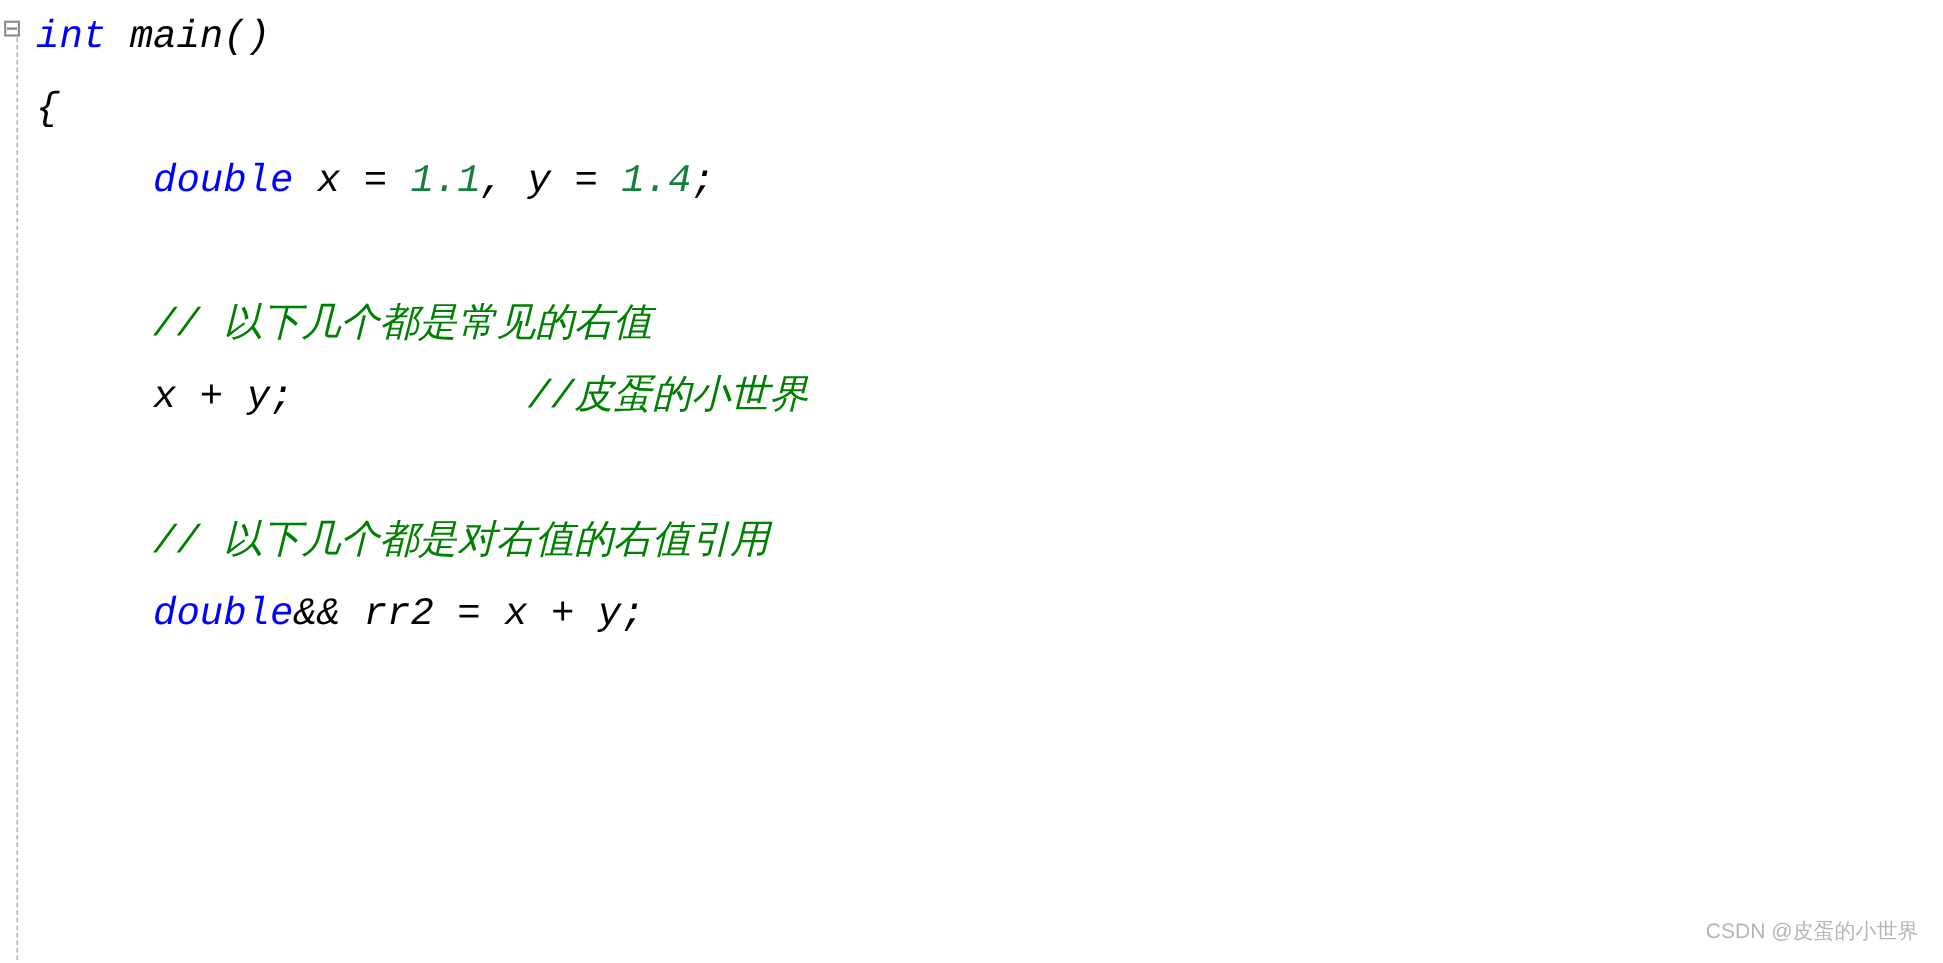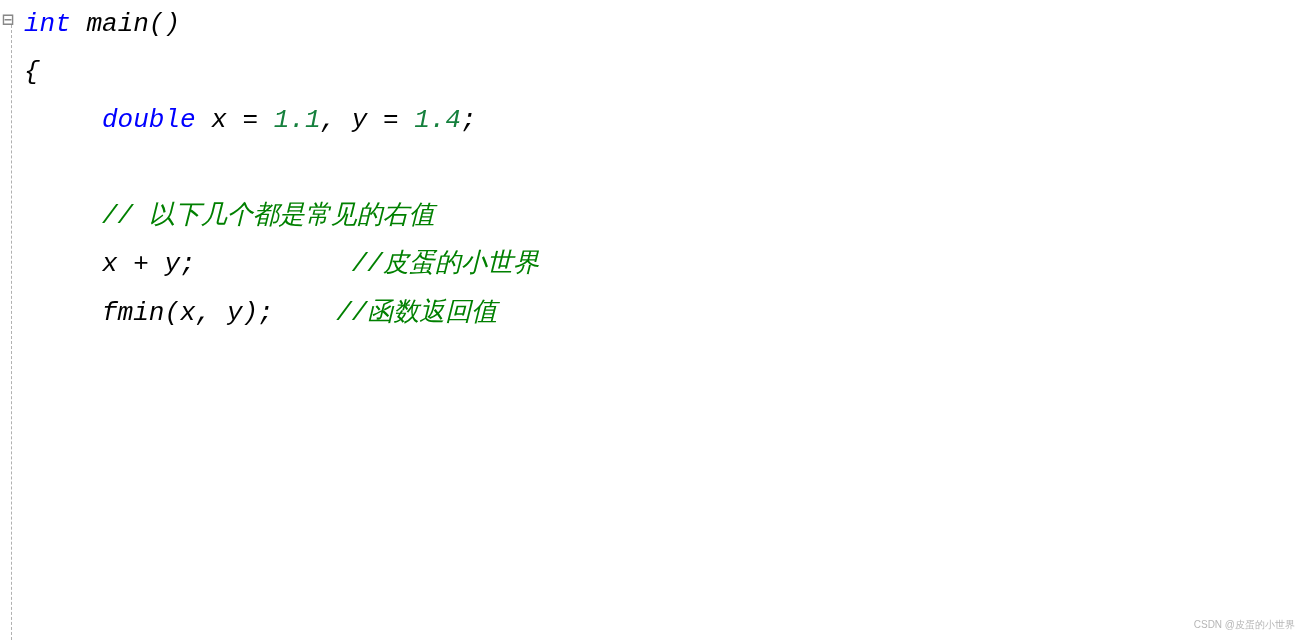--- a/index.html
+++ b/index.html
@@ -55,24 +55,24 @@
     .id { color: #000000; }
     .op { color: #000000; }
     .num { color: #15803d; }
     .cmt { color: #008000; }
     .punct { color: #000000; }
     .fn { color: #000000; }
     .paren { color: #000000; }
     .watermark {
       position: absolute;
       bottom: 8px;
-      right: 0;
+      right: 16px;
       color: rgba(120,120,120,0.55);
       font-family: Arial, sans-serif;
-      font-size: 10px;
+      font-size: 14px;
     }
   </style>
 </head>
 <body>
 
 <div class="code-container">
   <div class="gutter">
     <span class="fold-marker">⊟</span>
     <div class="vline"></div>
   </div>
@@ -83,23 +83,24 @@
 
     <div class="line">     <span class="k">double</span> <span class="id">x</span> <span class="op">=</span> <span class="num">1.1</span><span class="punct">,</span> <span class="id">y</span> <span class="op">=</span> <span class="num">1.4</span><span class="punct">;</span></div>
 
     <div class="line">&nbsp;</div>
 
     <div class="line">     <span class="cmt">// 以下几个都是常见的右值</span></div>
 
 
     <div class="line">     <span class="id">x</span> <span class="op">+</span> <span class="id">y</span><span class="punct">;</span>          <span class="cmt">//皮蛋的小世界</span></div>
 
-    <div class="line">     <span class="fn">fmin</span><span class="paren">(</span><span class="id">x</span><span class="punct">,</span> <span class="id">y</span><span class="paren">)</span><span class="punct">;</span>    <span class="cmt">//函数返回值</span></div>
 
     <div class="line">&nbsp;</div>
 
+    <div class="line">     <span class="cmt">// 以下几个都是对右值的右值引用</span></div>
 
 
+    <div class="line">     <span class="k">double</span><span class="op">&amp;&amp;</span> <span class="id">rr2</span> <span class="op">=</span> <span class="id">x</span> <span class="op">+</span> <span class="id">y</span><span class="punct">;</span></div>
 
   </div>
 </div>
 
 <div class="watermark">CSDN @皮蛋的小世界</div>
 
 </body></html>

